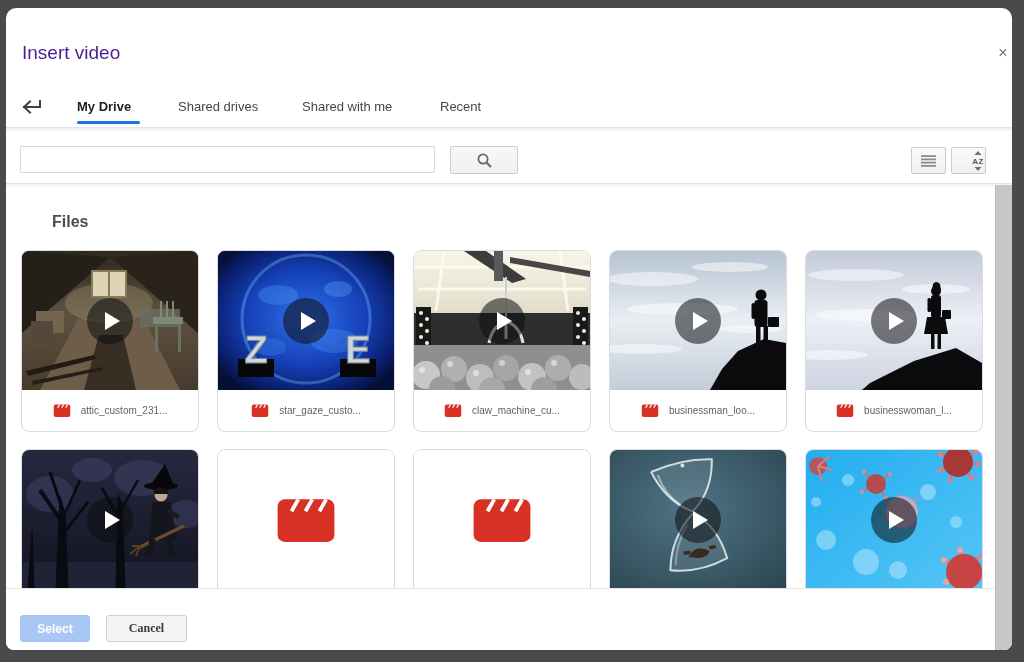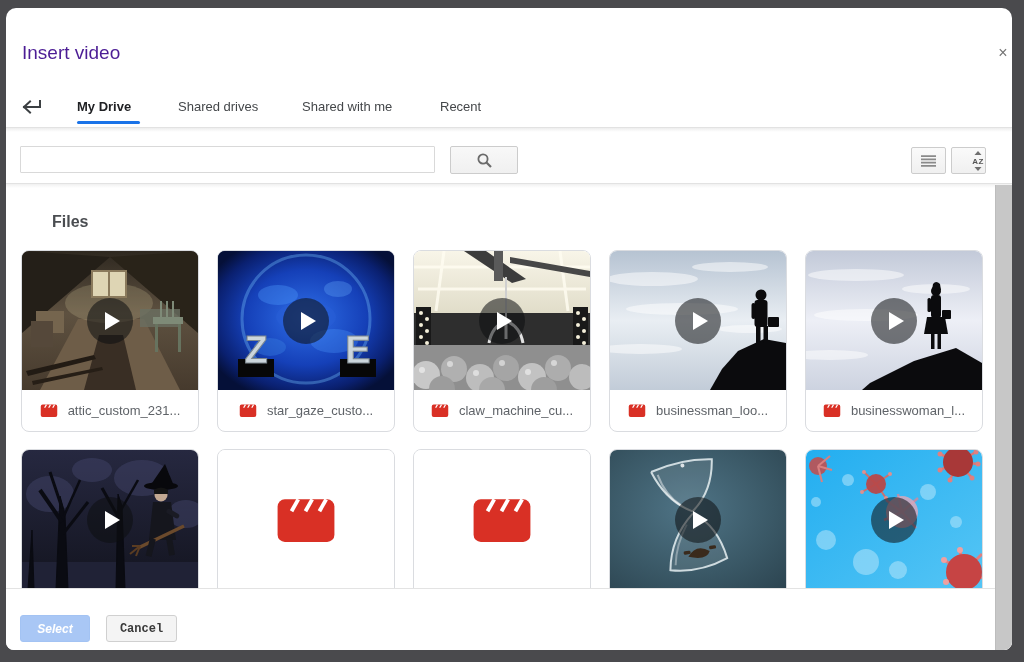--- a/index.html
+++ b/index.html
@@ -30,26 +30,26 @@
 
   .card{position:absolute;width:178px;height:182px;border:1px solid #dadce0;border-radius:8px;background:#fff;overflow:hidden;cursor:pointer;}
   .card.r1{top:242px;}
   .card.r2{top:441px;}
   .c1{left:15px;} .c2{left:211px;} .c3{left:407px;} .c4{left:603px;} .c5{left:799px;}
   .thumb{position:relative;width:176px;height:139px;background:#fff;overflow:hidden;}
   .thumb svg.art{display:block;width:176px;height:139px;}
   .play{position:absolute;left:50%;top:50%;transform:translate(-50%,-50%);width:46px;height:46px;border-radius:50%;background:rgba(12,14,16,.55);display:flex;align-items:center;justify-content:center;}
   .play::after{content:"";display:block;border-left:15px solid #fff;border-top:9px solid transparent;border-bottom:9px solid transparent;margin-left:4px;}
   .meta{height:41px;display:flex;align-items:center;justify-content:center;gap:10px;padding:0 10px;}
-  .fname{font-size:13px;color:#5f6368;white-space:nowrap;overflow:hidden;text-overflow:ellipsis;}
+  .fname{font-size:10px;color:#5f6368;white-space:nowrap;overflow:hidden;text-overflow:ellipsis;}
   .ph-center{width:176px;height:139px;display:flex;align-items:center;justify-content:center;background:#fff;}
 
   .footer{position:absolute;left:0;top:580px;width:1006px;height:62px;background:#fff;border-top:1px solid #e3e3e3;z-index:5;}
-  .btn-select{position:absolute;left:14px;top:26px;width:70px;height:27px;border:1px solid #a3c3f3;border-radius:3px;background:#a9c7f5;color:#fff;font-weight:bold;font-size:12px;font-family:inherit;cursor:default;font-style:italic;}
-  .btn-cancel{position:absolute;left:100px;top:26px;width:71px;height:27px;border:1px solid #d0d0d0;border-radius:3px;background:#f4f4f4;color:#3a3a3a;font-weight:bold;font-size:12px;font-family:Liberation Mono, monospace;cursor:pointer;}
+  .btn-select{position:absolute;left:14px;top:26px;width:70px;height:27px;border:1px solid #a3c3f3;border-radius:3px;background:#a9c7f5;color:#fff;font-weight:bold;font-size:12px;font-family:inherit;cursor:default;}
+  .btn-cancel{position:absolute;left:100px;top:26px;width:81px;height:27px;border:1px solid #d0d0d0;border-radius:3px;background:#f4f4f4;color:#3a3a3a;font-weight:bold;font-size:12px;font-family:Liberation Serif, serif;cursor:pointer;}
 
   .scrollbar{position:absolute;left:989px;top:177px;width:17px;height:465px;background:#c7c7c7;border-left:1px solid #bdbdbd;z-index:6;cursor:pointer;}
 </style>
 </head>
 <body>
 
 <div class="frame">
   <div class="dialog">
 
     <div class="title">Insert video</div>

